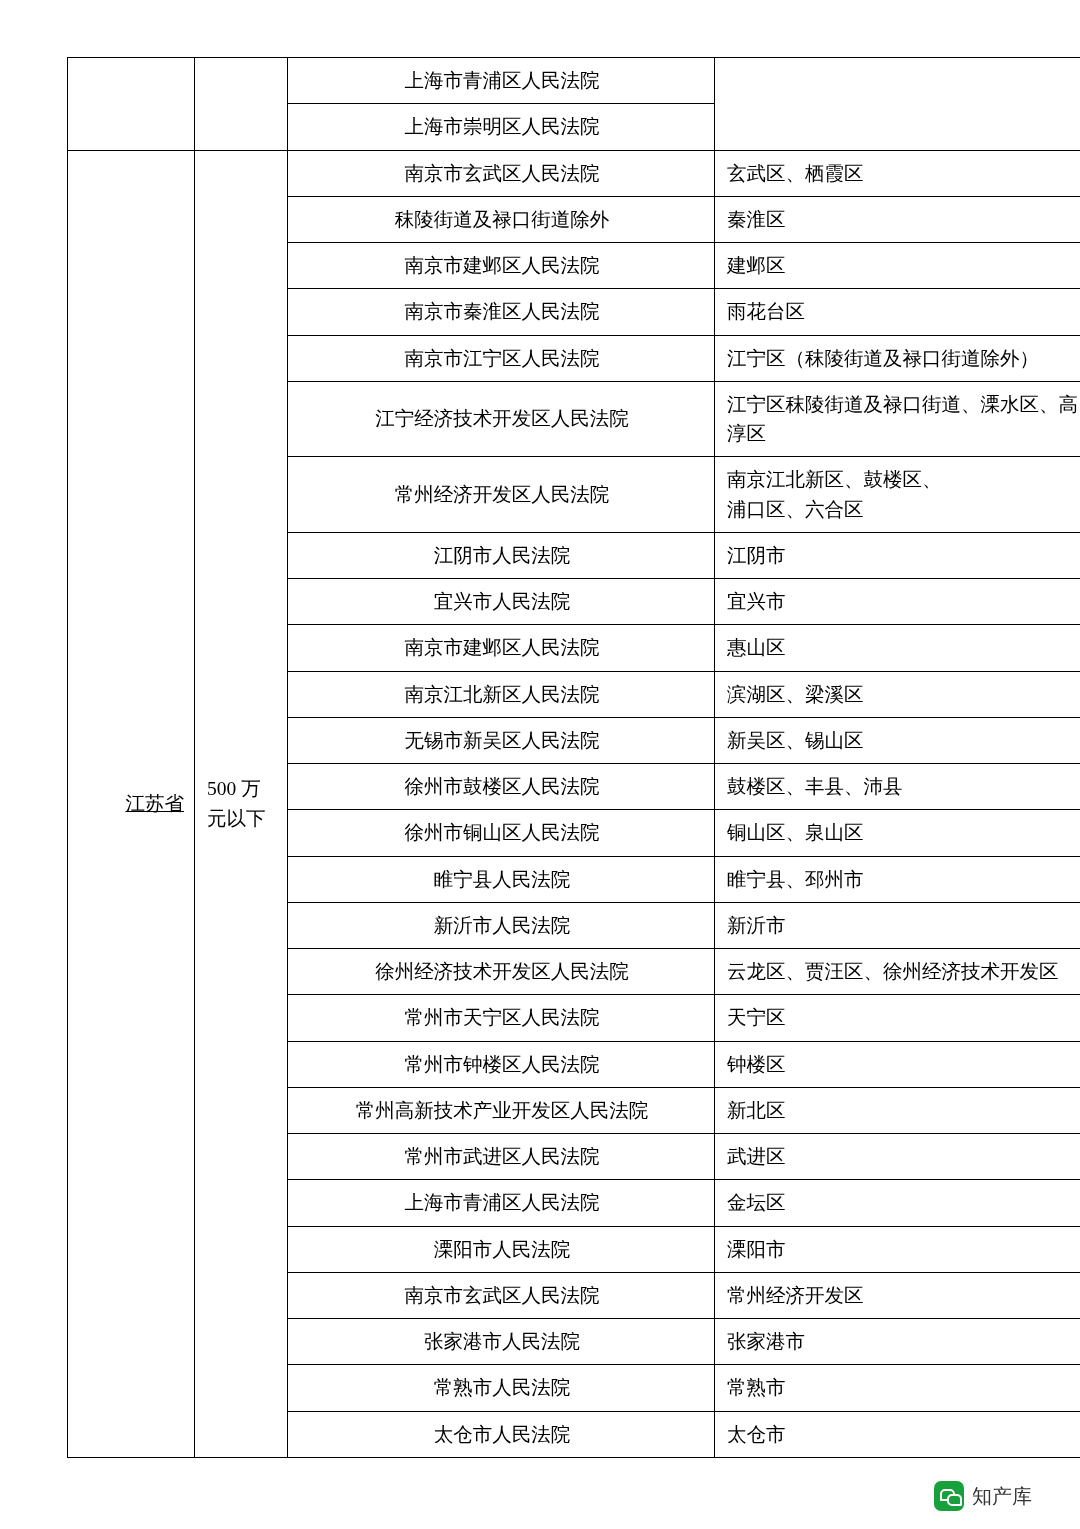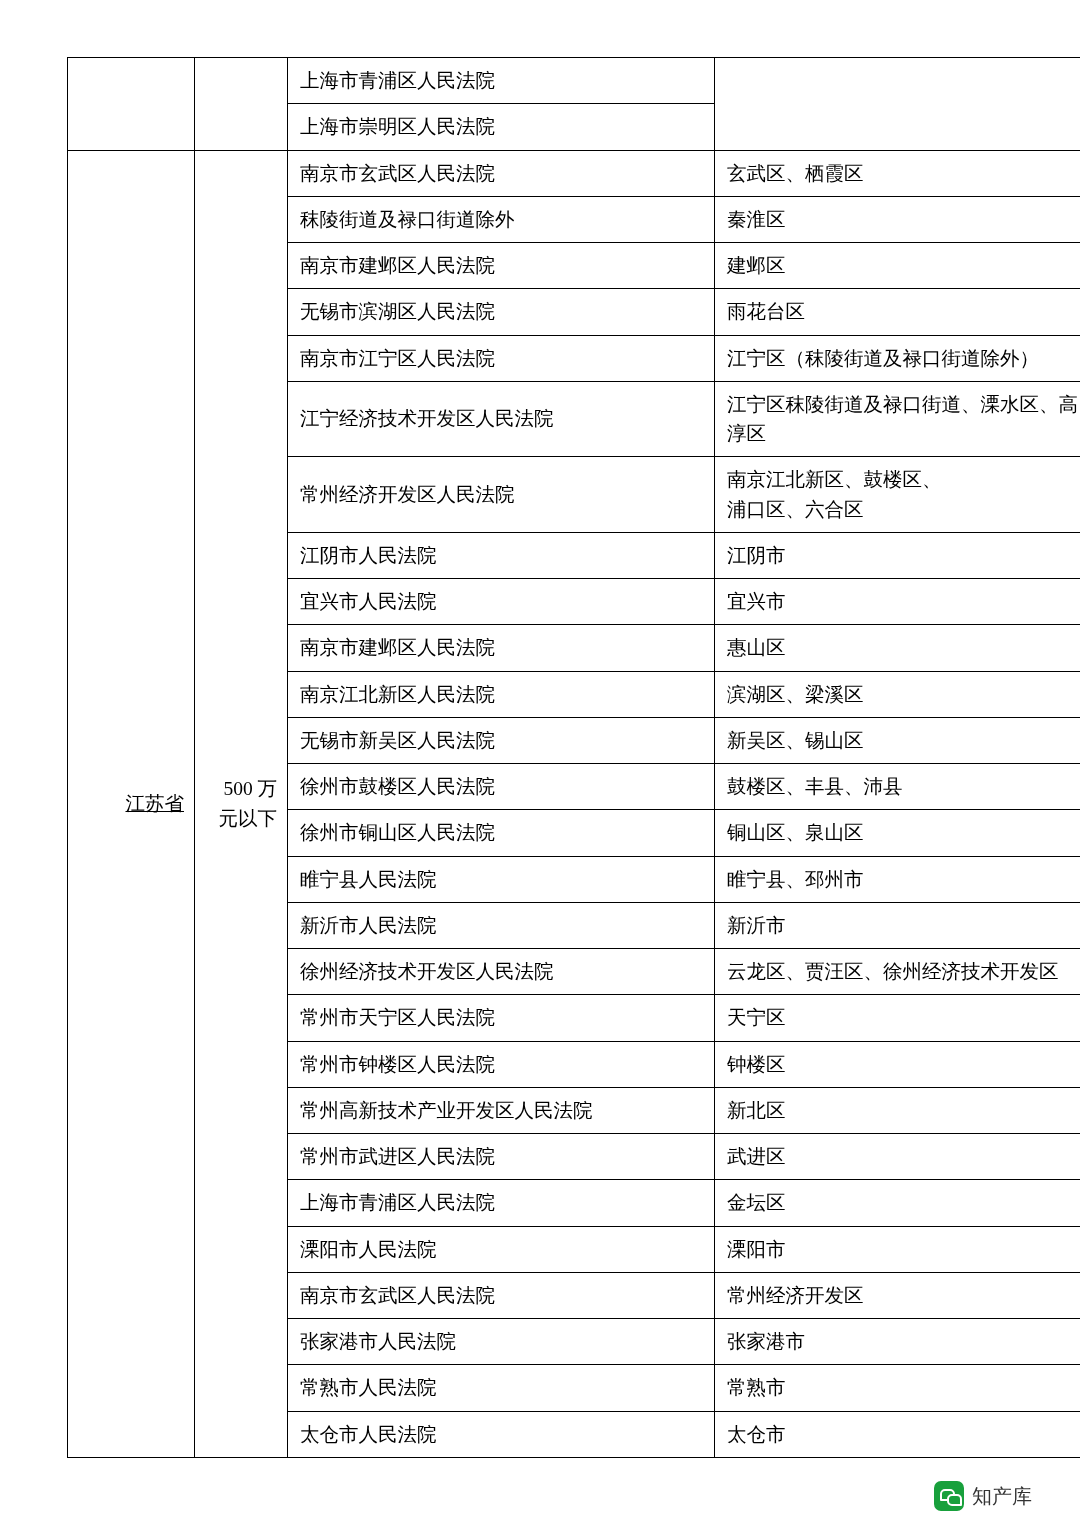--- a/index.html
+++ b/index.html
@@ -39,28 +39,29 @@
     font-family: "Liberation Serif", "DejaVu Serif", serif;
   }
   td.col-province {
     width: 104px;
     text-align: right;
     vertical-align: middle;
     text-decoration: underline;
   }
   td.col-amount {
     width: 70px;
-    text-align: right;
+    text-align: left;
     vertical-align: middle;
     padding-left: 10px;
     padding-right: 6px;
     margin-left: 24px;
   }
   td.col-court {
     width: 404px;
+    text-align: center;
   }
   td.col-area {
     width: 368px;
   }
   .empty-cell {
     padding: 0;
   }
   .row-tall td {
     height: 28px;
   }
@@ -132,21 +133,21 @@
       </tr>
       <tr class="row-tall">
         <td class="col-court">秣陵街道及禄口街道除外</td>
         <td class="col-area">秦淮区</td>
       </tr>
       <tr class="row-tall">
         <td class="col-court">南京市建邺区人民法院</td>
         <td class="col-area">建邺区</td>
       </tr>
       <tr class="row-tall">
-        <td class="col-court">无锡市滨湖区人民法院</td>
+        <td class="col-court">南京市秦淮区人民法院</td>
         <td class="col-area">雨花台区</td>
       </tr>
       <tr class="row-tall">
         <td class="col-court">南京市江宁区人民法院</td>
         <td class="col-area">江宁区（秣陵街道及禄口街道除外）</td>
       </tr>
       <tr class="row-tall">
         <td class="col-court">江宁经济技术开发区人民法院</td>
         <td class="col-area">江宁区秣陵街道及禄口街道、溧水区、高淳区</td>
       </tr>

